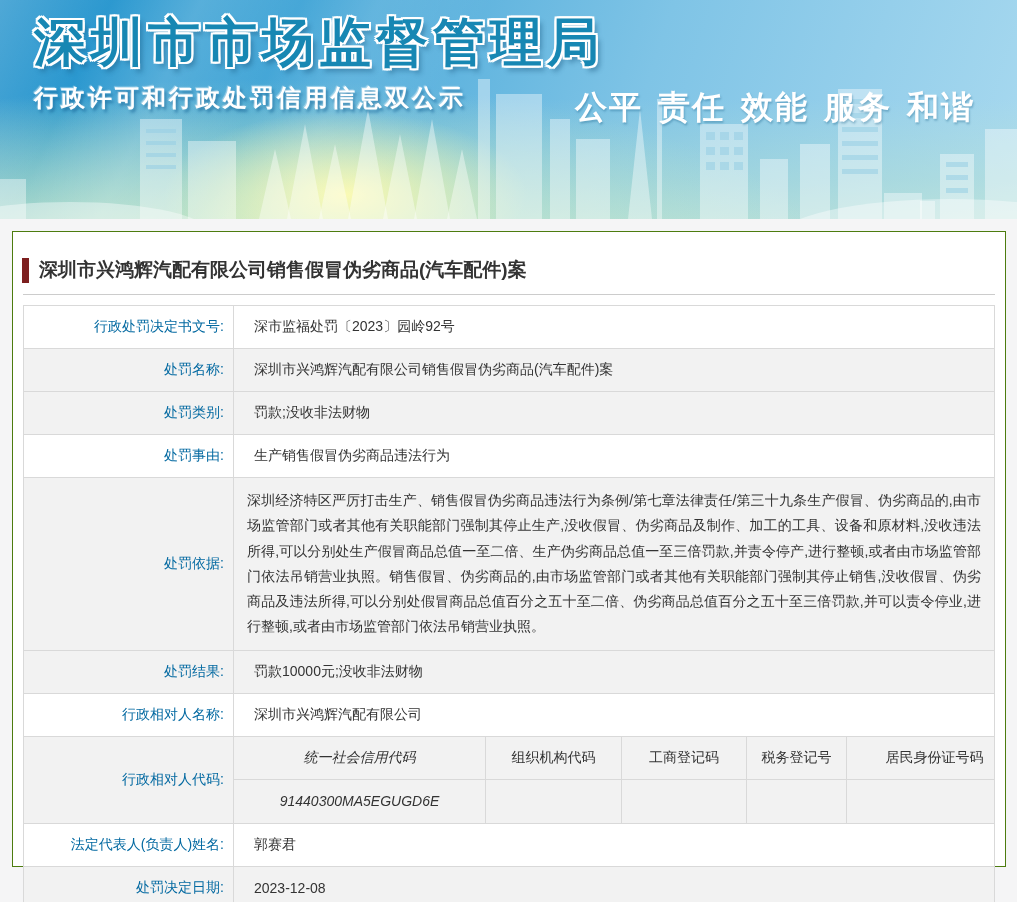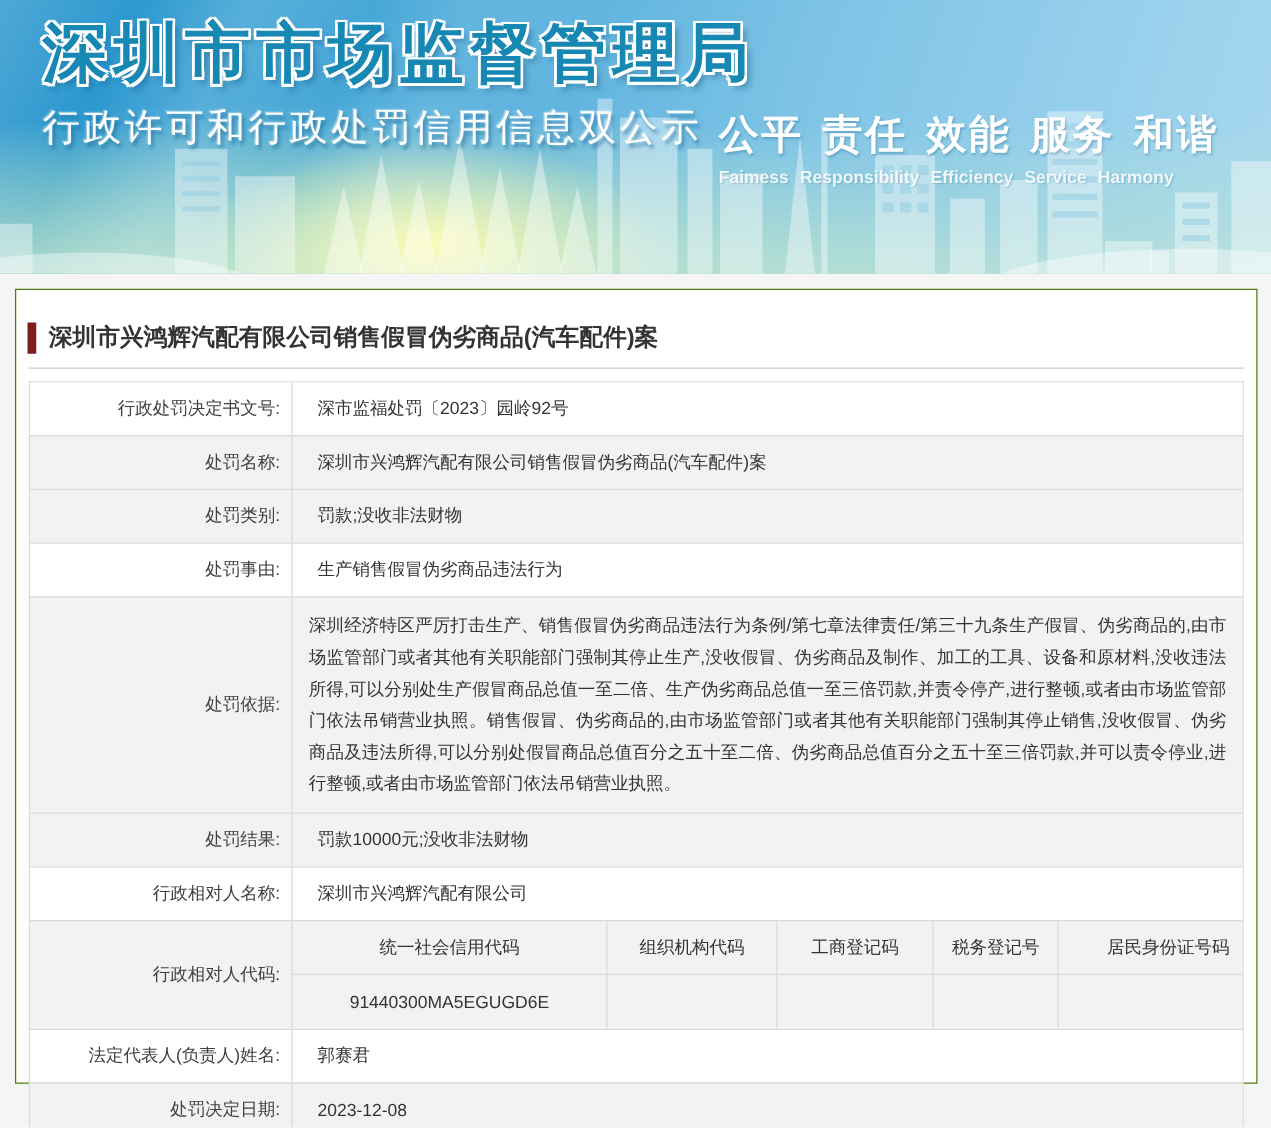--- a/index.html
+++ b/index.html
@@ -26,21 +26,21 @@
   .skyline{position:absolute;left:0;bottom:0;width:1017px;height:150px;}
   .banner-title{
     position:absolute;left:34px;top:8px;
     font-size:52px;font-weight:bold;letter-spacing:5px;white-space:nowrap;
     color:#1787b3;
     text-shadow:-2px -2px 0 #fff,0 -2px 0 #fff,2px -2px 0 #fff,-2px 0 0 #fff,2px 0 0 #fff,
       -2px 2px 0 #fff,0 2px 0 #fff,2px 2px 0 #fff,4px 5px 5px rgba(20,80,120,.45);
   }
   .banner-subtitle{
     position:absolute;left:34px;top:82px;
-    font-size:30px;font-weight:normal;letter-spacing:3px;white-space:nowrap;
+    font-size:24px;font-weight:bold;letter-spacing:3px;white-space:nowrap;
     color:#ffffff;
     text-shadow:2px 3px 3px rgba(23,100,150,.60), -1px -1px 1px rgba(255,255,255,.45);
   }
   .banner-right{position:absolute;right:42px;top:86px;text-align:left;}
   .slogan-cn{font-size:32px;color:#fff;font-weight:bold;white-space:nowrap;
     text-shadow:1px 2px 2px rgba(30,100,140,.35);}
   .slogan-cn span{margin-right:15px;letter-spacing:2px;}
   .slogan-cn span:last-child{margin-right:0;}
   .slogan-en{margin-top:3px;font-size:14px;font-weight:bold;color:rgba(255,255,255,.85);
     white-space:nowrap;word-spacing:5px;text-shadow:1px 1px 1px rgba(30,100,140,.25);}
@@ -54,36 +54,36 @@
   .case-title{margin:0;font-size:19px;font-weight:bold;color:#333;}
   .divider{border-top:1px solid #cccccc;margin:0 10px;}
   
   .info-table{margin:10px 10px 0 10px;border:1px solid #d9d9d9;font-size:14px;}
   .row{display:flex;border-top:1px solid #d9d9d9;background:#ffffff;}
   .row:first-child{border-top:none;}
   .row.shaded{background:#f2f2f2;}
   .cell-label{
     flex:0 0 209px;width:209px;min-height:42px;box-sizing:border-box;
     display:flex;align-items:center;justify-content:flex-end;
-    padding:6px 9px 6px 4px;text-align:right;color:#404040;
+    padding:6px 9px 6px 4px;text-align:right;color:#0369a1;
   }
   .cell-value{
     flex:1;border-left:1px solid #d9d9d9;box-sizing:border-box;
     display:flex;align-items:center;padding:6px 20px;color:#333;
   }
   .cell-value.long{display:block;padding:10px 13px;line-height:25.3px;text-align:justify;}
   
   .code-table{flex:1;border-left:1px solid #d9d9d9;display:flex;flex-direction:column;}
   .code-head,.code-vals{display:flex;}
   .code-head{border-bottom:1px solid #d9d9d9;}
   .code-cell{
     box-sizing:border-box;border-left:1px solid #d9d9d9;
     display:flex;align-items:center;justify-content:center;text-align:center;
   }
-  .code-cell:first-child{border-left:none;}
+  .code-cell:first-child{border-left:none;font-style:italic;}
   .code-head .code-cell{height:42px;}
   .code-vals .code-cell{height:43px;}
   .c1{flex:0 0 251px;} .c2{flex:0 0 136px;} .c3{flex:0 0 125px;} .c4{flex:0 0 100px;} .c5{flex:1;padding-left:28px;}
 </style>
 </head>
 <body>
 
 <div class="banner">
   <div class="rays"></div>
   <svg class="skyline" viewBox="0 0 1017 150" preserveAspectRatio="none">
@@ -139,21 +139,20 @@
         <rect x="946" y="106" width="22" height="5"></rect>
         <rect x="946" y="119" width="22" height="5"></rect>
     </g>
   </svg>
   <div class="banner-title">深圳市市场监督管理局</div>
   <div class="banner-subtitle">行政许可和行政处罚信用信息双公示</div>
   <div class="banner-right">
     <div class="slogan-cn">
       <span>公平</span><span>责任</span><span>效能</span><span>服务</span><span>和谐</span>
     </div>
-    <div class="slogan-en">Faimess Responsibility Efficiency Service Harmony</div>
   </div>
 </div>
 
 <div class="card">
   <div class="case-header">
     <span class="case-bar"></span>
     <h1 class="case-title">深圳市兴鸿辉汽配有限公司销售假冒伪劣商品(汽车配件)案</h1>
   </div>
   <div class="divider"></div>
 

